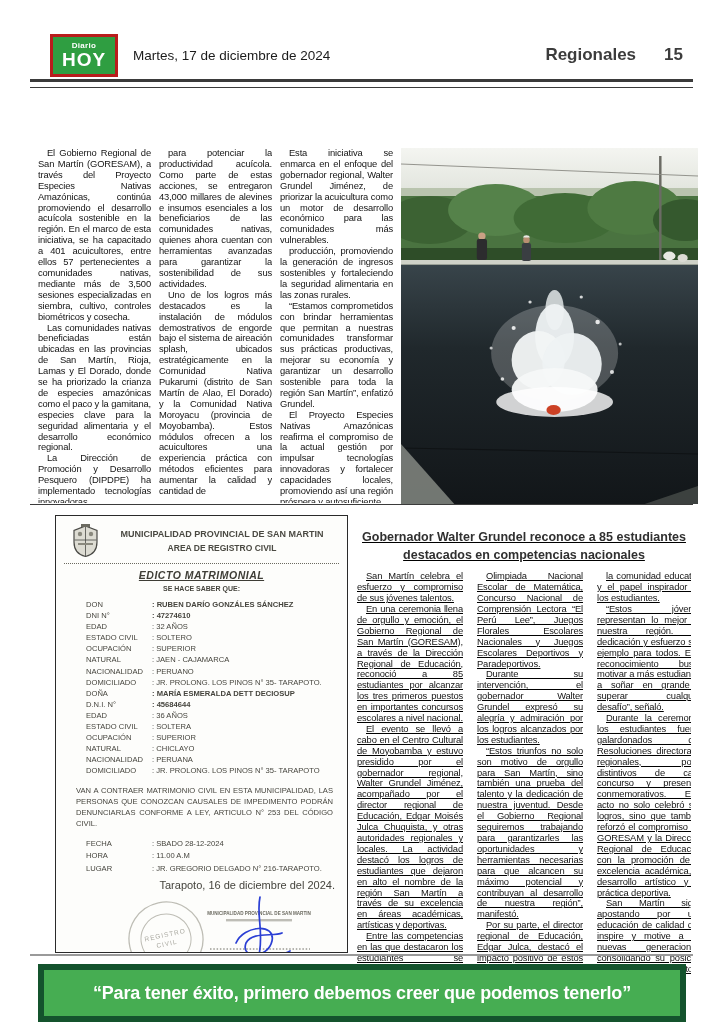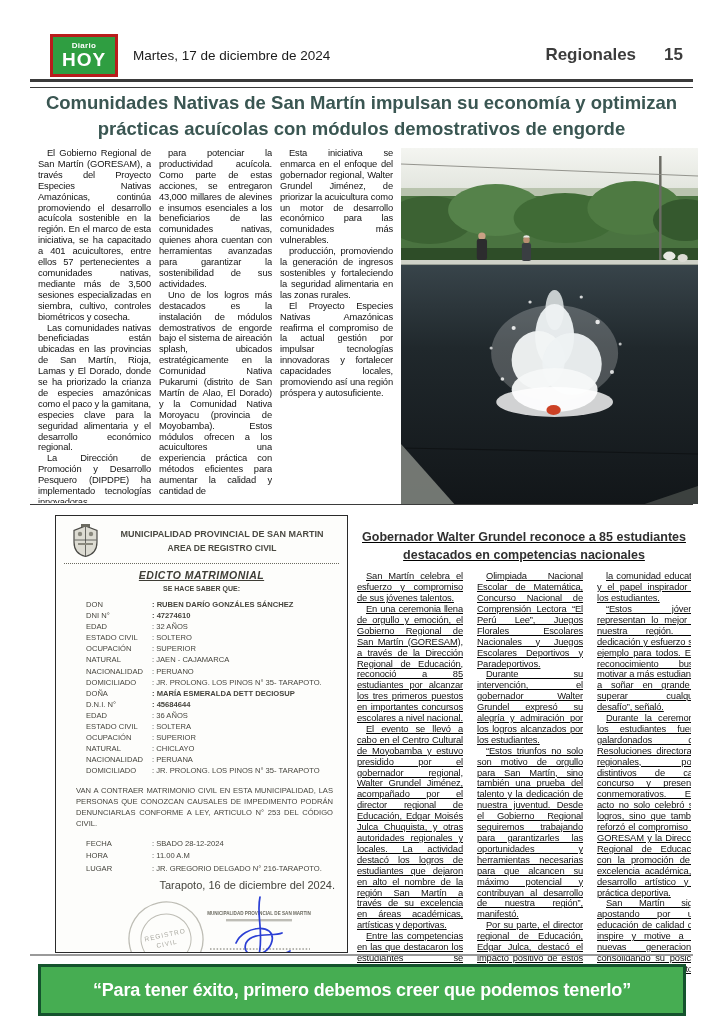--- a/index.html
+++ b/index.html
@@ -60,21 +60,21 @@
   .article2 { position:absolute; top:528px; left:357px; width:334px;text-decoration:underline; }
   .headline2 { margin:0 0 7px; text-align:center; font-size:12.5px; line-height:1.45;
                color:#303030; font-weight:bold; }
   .a2cols { display:flex; gap:14px; height:404px; overflow:hidden; }
   .a2col { width:106px; flex:none; overflow:hidden; }
 
   .rule-gray { position:absolute; top:954px; left:30px; right:30px; border-top:2px solid #9a9a9a; }
 
   
   .banner { position:absolute; top:964px; left:38px; right:37px; height:46px;
-            background:#46ad52; border:3px solid #14532d; display:flex;
+            background:#46ad52; border:6px solid #14532d; display:flex;
             align-items:center; justify-content:center; }
   .banner span { color:#ffffff; font-weight:bold; font-size:18px; letter-spacing:-0.2px; }
 </style>
 </head>
 <body>
 
 <div class="page">
 
   <header class="masthead">
     <div class="logo">
@@ -82,35 +82,35 @@
       <span class="logo-main">HOY</span>
     </div>
     <div class="mast-date">Martes, 17 de diciembre de 2024</div>
     <div class="mast-right">
       <span class="mast-section">Regionales</span>
       <span class="mast-page">15</span>
     </div>
   </header>
   <div class="rule-double"></div>
 
-  <h1 class="headline1">Comunidades Nativas de San Martín impulsan su economía y optimizan prácticas acuícolas con módulos demostrativos de engorde</h1>
 
   <section class="article1 bodytext">
     <div class="a1col">
       <p>El Gobierno Regional de San Martín (GORESAM), a través del Proyecto Especies Nativas Amazónicas, continúa promoviendo el desarrollo acuícola sostenible en la región. En el marco de esta iniciativa, se ha capacitado a 401 acuicultores, entre ellos 57 pertenecientes a comunidades nativas, mediante más de 3,500 sesiones especializadas en siembra, cultivo, controles biométricos y cosecha.</p>
       <p>Las comunidades nativas beneficiadas están ubicadas en las provincias de San Martín, Rioja, Lamas y El Dorado, donde se ha priorizado la crianza de especies amazónicas como el paco y la gamitana, especies clave para la seguridad alimentaria y el desarrollo económico regional.</p>
       <p>La Dirección de Promoción y Desarrollo Pesquero (DIPDPE) ha implementado tecnologías innovadoras</p>
     </div>
     <div class="a1col">
       <p>para potenciar la productividad acuícola. Como parte de estas acciones, se entregaron 43,000 millares de alevines e insumos esenciales a los beneficiarios de las comunidades nativas, quienes ahora cuentan con herramientas avanzadas para garantizar la sostenibilidad de sus actividades.</p>
       <p>Uno de los logros más destacados es la instalación de módulos demostrativos de engorde bajo el sistema de aireación splash, ubicados estratégicamente en la Comunidad Nativa Pukarumi (distrito de San Martín de Alao, El Dorado) y la Comunidad Nativa Moroyacu (provincia de Moyobamba). Estos módulos ofrecen a los acuicultores una experiencia práctica con métodos eficientes para aumentar la calidad y cantidad de</p>
     </div>
     <div class="a1col">
       <p>Esta iniciativa se enmarca en el enfoque del gobernador regional, Walter Grundel Jiménez, de priorizar la acuicultura como un motor de desarrollo económico para las comunidades más vulnerables.</p>
       <p>producción, promoviendo la generación de ingresos sostenibles y fortaleciendo la seguridad alimentaria en las zonas rurales.</p>
+      <p>“Estamos comprometidos con brindar herramientas que permitan a nuestras comunidades transformar sus prácticas productivas, mejorar su economía y garantizar un desarrollo sostenible para toda la región San Martín”, enfatizó Grundel.</p>
       <p>El Proyecto Especies Nativas Amazónicas reafirma el compromiso de la actual gestión por impulsar tecnologías innovadoras y fortalecer capacidades locales, promoviendo así una región próspera y autosuficiente.</p>
     </div>
 
     <figure class="photo" style="margin:0">
       <svg viewBox="0 0 290 356" preserveAspectRatio="none">
         <defs>
           <linearGradient id="sky" x1="0" y1="0" x2="0" y2="1">
             <stop offset="0" stop-color="#f4f5f1"></stop>
               <stop offset="1" stop-color="#d9ddd4"></stop>
           </linearGradient>

